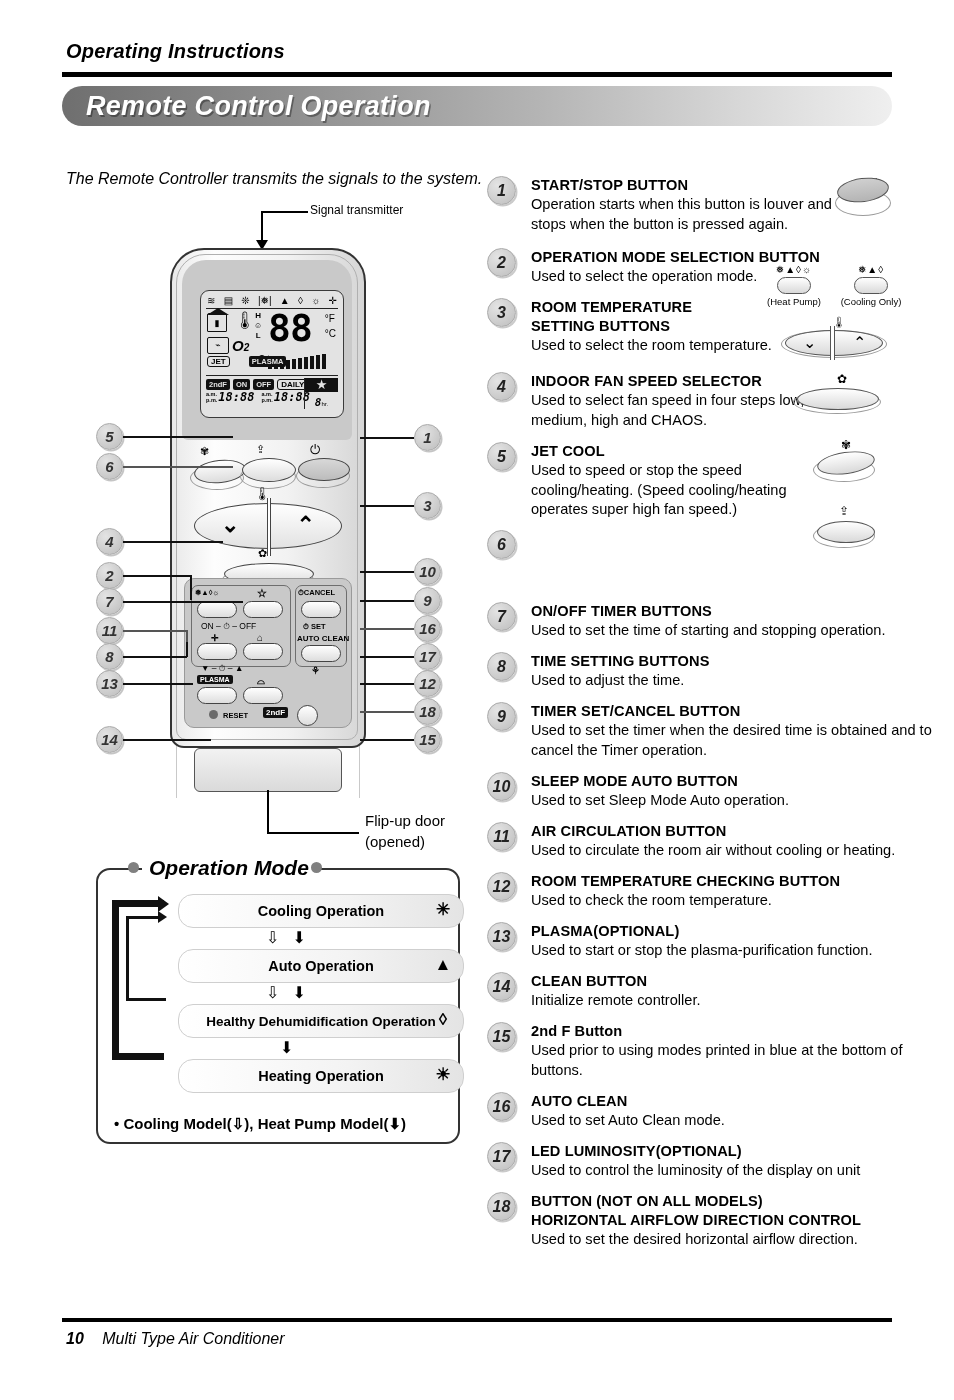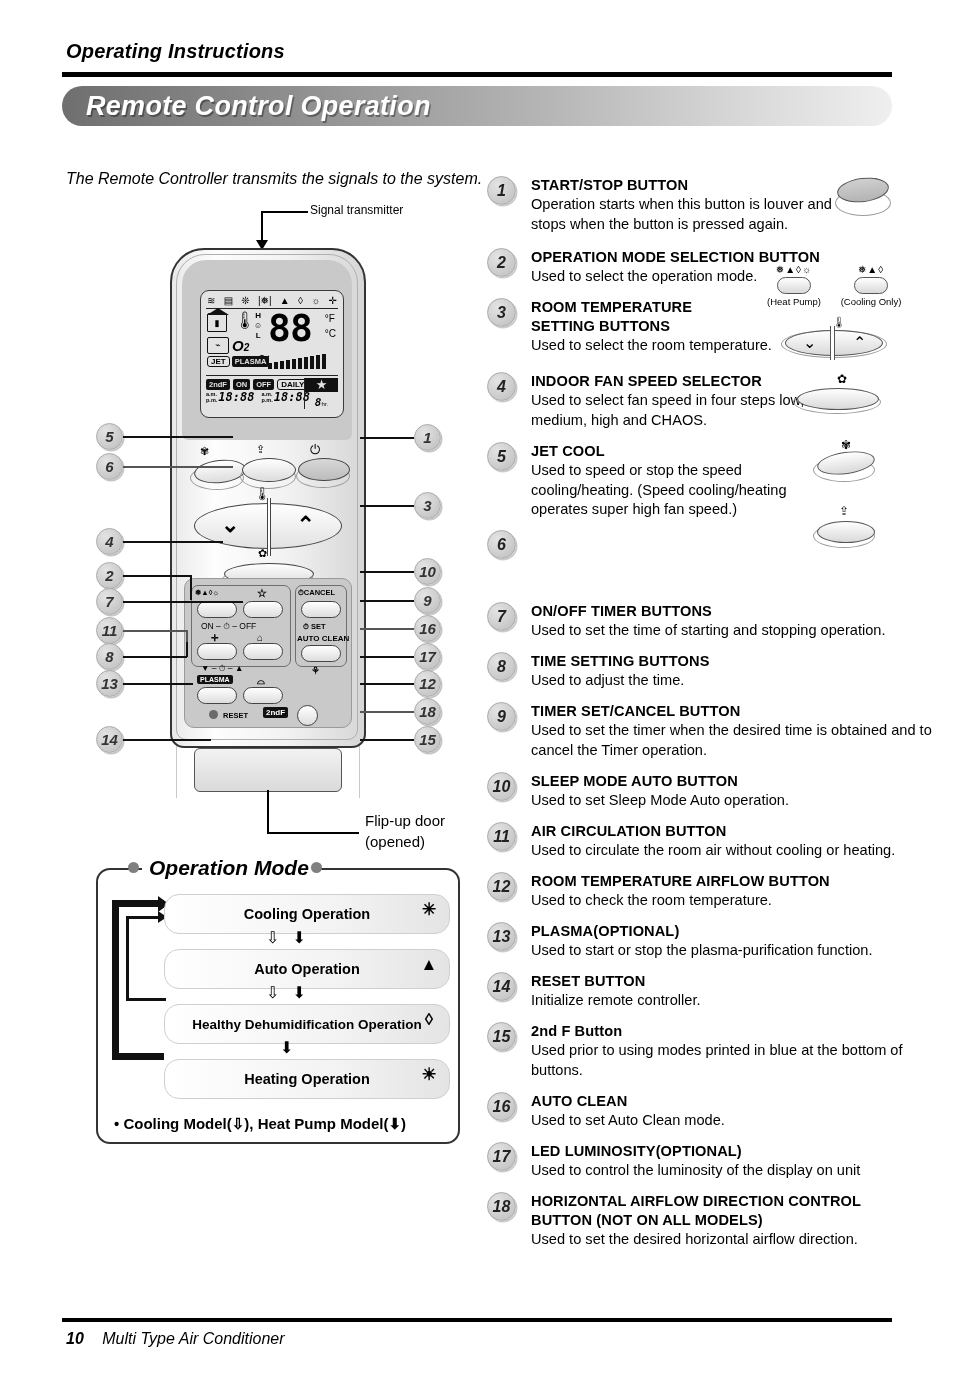--- a/index.html
+++ b/index.html
@@ -106,21 +106,21 @@
   .lcd-digits{
     position:absolute; left:62px; top:-1px; font-family:"DejaVu Sans Mono", monospace;
     font-size:38px; font-weight:bold; letter-spacing:-1px; line-height:40px;
   }
   .lcd-units{ position:absolute; right:2px; top:2px; font-size:10px; line-height:15px; text-align:left;}
   .lcd-swing{ position:absolute; left:52px; top:40px; font-size:12px;}
   .lcd-bars{ position:absolute; left:62px; top:42px; width:76px; height:18px; overflow:hidden;}
   .lcd-bars i{
     display:inline-block; width:4px; background:#111; margin-right:2px; vertical-align:bottom;
   }
-  .lcd-jetrow{ position:absolute; left:1px; top:47px; display:flex; gap:2px; align-items:center;}
+  .lcd-jetrow{ position:absolute; left:1px; top:47px; display:flex; gap:19px; align-items:center;}
   .tag-out{ border:1.4px solid #111; border-radius:3px; font-size:8px; font-weight:bold; padding:0 3px; }
   .tag-solid{ background:#111; color:#e3e3e3; border-radius:2px; font-size:7.5px; font-weight:bold; padding:1px 3px; }
   .lcd-row3{
     position:relative; margin-top: 4px; border-top:1.4px solid #222; padding-top:3px; height: 34px;
   }
   .lcd-r3-tags{ display:flex; gap:3px; align-items:center; }
   .lcd-times{ display:flex; gap:7px; align-items:flex-end; margin-top:1px;}
   .ampm{ font-size:5.5px; line-height:5.5px; font-weight:bold; }
   .timeval{ font-family:"DejaVu Sans Mono", monospace; font-size:12px; font-weight:bold; font-style:italic; line-height:12px;}
   .lcd-sleepbox{
@@ -196,21 +196,21 @@
     position:absolute; left:96px; top:868px; width:364px; height:276px;
     border:2.2px solid #333; border-radius:14px; background:#fff;
   }
   .opmode-title{
     position:absolute; left:44px; top:-14px; background:#fff; padding:0 7px;
     font-size:21px; font-weight:bold; font-style:italic;
   }
   .dot-l{ position:absolute; left:30px; top:-8px; width:11px;height:11px;border-radius:50%;background:#808080;}
   .dot-r{ position:absolute; left:213px; top:-8px; width:11px;height:11px;border-radius:50%;background:#808080;}
   .mode-row{
-    position:absolute; left:66px; width:286px; height:40px;
+    position:absolute; left:80px; width:286px; height:34px;
     background: linear-gradient(to right,#ffffff 0%,#f3f3f3 60%,#e4e4e4 100%);
     border:1.4px solid #cfcfcf; border-radius:15px;
     display:flex; align-items:center; justify-content:center;
     font-size:14.5px; font-weight:bold;
   }
   .mode-icon{
     position:absolute; right:8px; top:4px; width:24px; height:22px;
     font-size:17px; text-align:center; line-height:22px;
   }
   .arrow-pair{ position:absolute; left:168px; display:flex; gap:13px; align-items:center; font-size:16px; line-height:16px;}
@@ -634,37 +634,37 @@
       <div class="item-num">11</div>
       <div class="item-body" style="width:400px;">
         <div class="item-title">AIR CIRCULATION BUTTON</div>
         <div class="item-desc">Used to circulate the room air without cooling or heating.</div>
       </div>
     </div>
 
     <div class="item" style="height:50px;">
       <div class="item-num">12</div>
       <div class="item-body" style="width:400px;">
-        <div class="item-title">ROOM TEMPERATURE AIRFLOW BUTTON</div>
+        <div class="item-title">ROOM TEMPERATURE CHECKING BUTTON</div>
         <div class="item-desc">Used to check the room temperature.</div>
       </div>
     </div>
 
     <div class="item" style="height:50px;">
       <div class="item-num">13</div>
       <div class="item-body" style="width:400px;">
         <div class="item-title">PLASMA(OPTIONAL)</div>
         <div class="item-desc">Used to start or stop the plasma-purification function.</div>
       </div>
     </div>
 
     <div class="item" style="height:50px;">
       <div class="item-num">14</div>
       <div class="item-body" style="width:395px;">
-        <div class="item-title">RESET BUTTON</div>
+        <div class="item-title">CLEAN BUTTON</div>
         <div class="item-desc">Initialize remote controller.</div>
       </div>
     </div>
 
     <div class="item" style="height:70px;">
       <div class="item-num">15</div>
       <div class="item-body" style="width:400px;">
         <div class="item-title">2nd F Button</div>
         <div class="item-desc">Used prior to using modes printed in blue at the bottom of buttons.</div>
       </div>
@@ -682,22 +682,22 @@
       <div class="item-num">17</div>
       <div class="item-body" style="width:400px;">
         <div class="item-title">LED LUMINOSITY(OPTIONAL)</div>
         <div class="item-desc">Used to control the luminosity of the display on unit</div>
       </div>
     </div>
 
     <div class="item" style="height:70px;">
       <div class="item-num">18</div>
       <div class="item-body" style="width:405px;">
+        <div class="item-title">BUTTON (NOT ON ALL MODELS)</div>
         <div class="item-title">HORIZONTAL AIRFLOW DIRECTION CONTROL</div>
-        <div class="item-title">BUTTON (NOT ON ALL MODELS)</div>
         <div class="item-desc">Used to set the desired horizontal airflow direction.</div>
       </div>
     </div>
 
   </div>
 
   <div class="rule-bot"></div>
   <div class="footer">
     <span class="pg">10</span>
     <span class="bk">Multi Type Air Conditioner</span>

